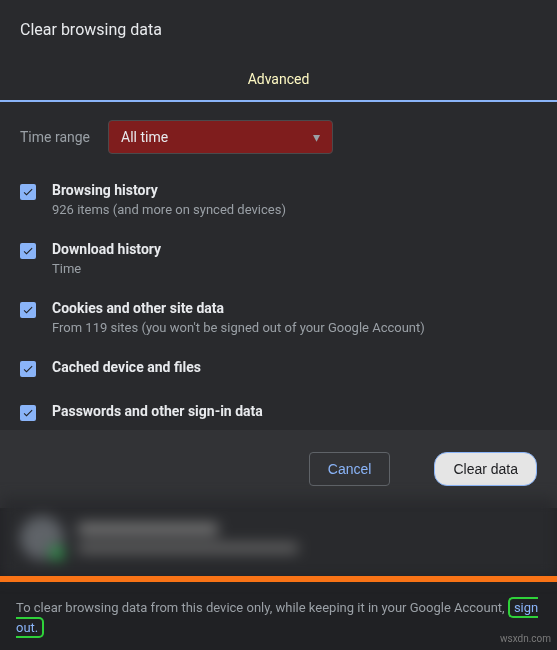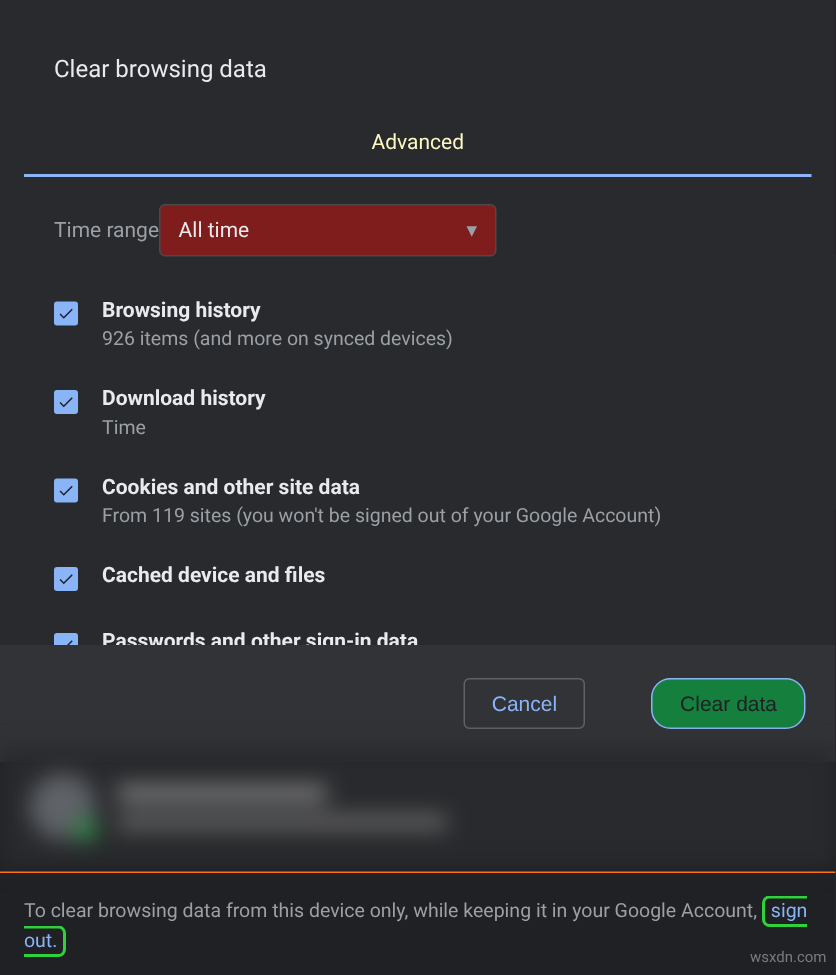--- a/index.html
+++ b/index.html
@@ -11,21 +11,21 @@
       width: 557px;
       height: 650px;
       background: #202124;
       font-family: Roboto, Arial, sans-serif;
       color: #e8eaed;
       overflow: hidden;
       position: relative;
     }
     .dialog {
       background: #292a2d;
-      padding: 16px;
+      padding: 0;
     }
     .title {
       font-size: 16px;
       font-weight: 400;
       color: #e8eaed;
       padding: 20px 20px 18px 20px;
     }
     .tabs {
       display: flex;
       border-bottom: 1px solid #3c4043;
@@ -50,20 +50,21 @@
       right: 0;
       height: 2px;
       background: #8ab4f8;
     }
     .body {
       padding: 18px 20px 10px 20px;
     }
     .time-row {
       display: flex;
       align-items: center;
+      gap: 18px;
       margin-bottom: 28px;
     }
     .time-label {
       color: #9aa0a6;
       font-size: 14px;
     }
     .select {
       background: #7f1d1d;
       border: 1px solid #4a4a4c;
       border-radius: 4px;
@@ -128,21 +129,21 @@
       border-radius: 4px;
       padding: 8px 18px;
       font-size: 14px;
       cursor: pointer;
       border: 1px solid #5f6368;
       background: transparent;
       color: #8ab4f8;
       margin-left: 32px;
     }
     .btn.primary {
-      background: #15803d;
+      background: #e5e5e5;
       color: #202124;
       border-color: #8ab4f8;
       border-radius: 13px;
     }
     .account-row {
       position: absolute;
       left: 0; right: 0;
       top: 498px;
       padding: 18px 20px;
       display: flex;
@@ -174,21 +175,21 @@
       width: 220px; height: 10px; background:#666; border-radius:3px;
     }
     .footer {
       position: absolute;
       left: 0; right: 0;
       bottom: 12px;
       padding: 0 16px;
       font-size: 13px;
       color: #9aa0a6;
       line-height: 1.55;
-      border-top: 1px solid #f97316;
+      border-top: 6px solid #f97316;
       padding-top: 16px;
     }
     .signout {
       color: #8ab4f8;
       cursor: pointer;
       border: 2px solid #2fd23a;
       border-radius: 5px;
       padding: 1px 4px;
     }
     .watermark {

